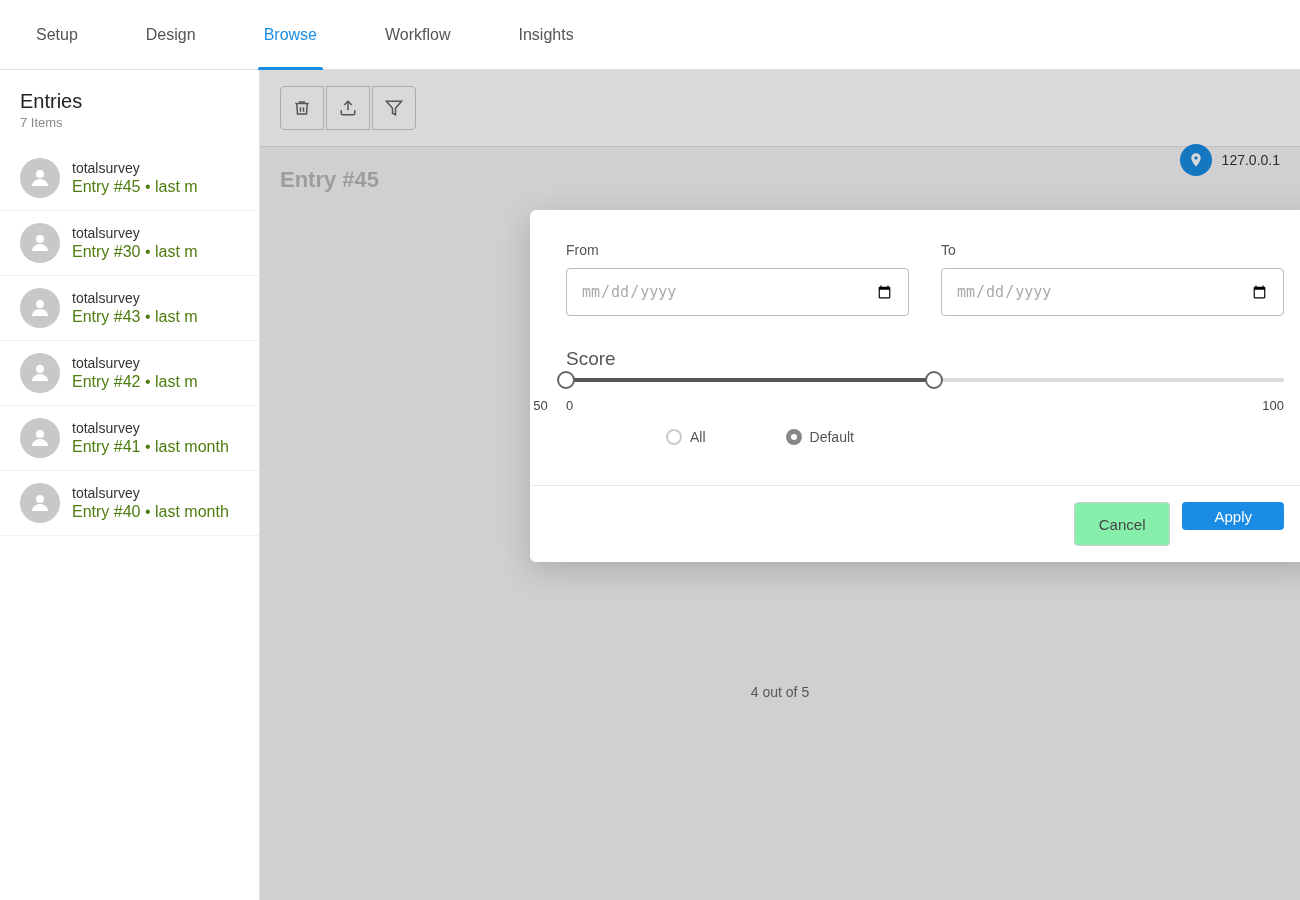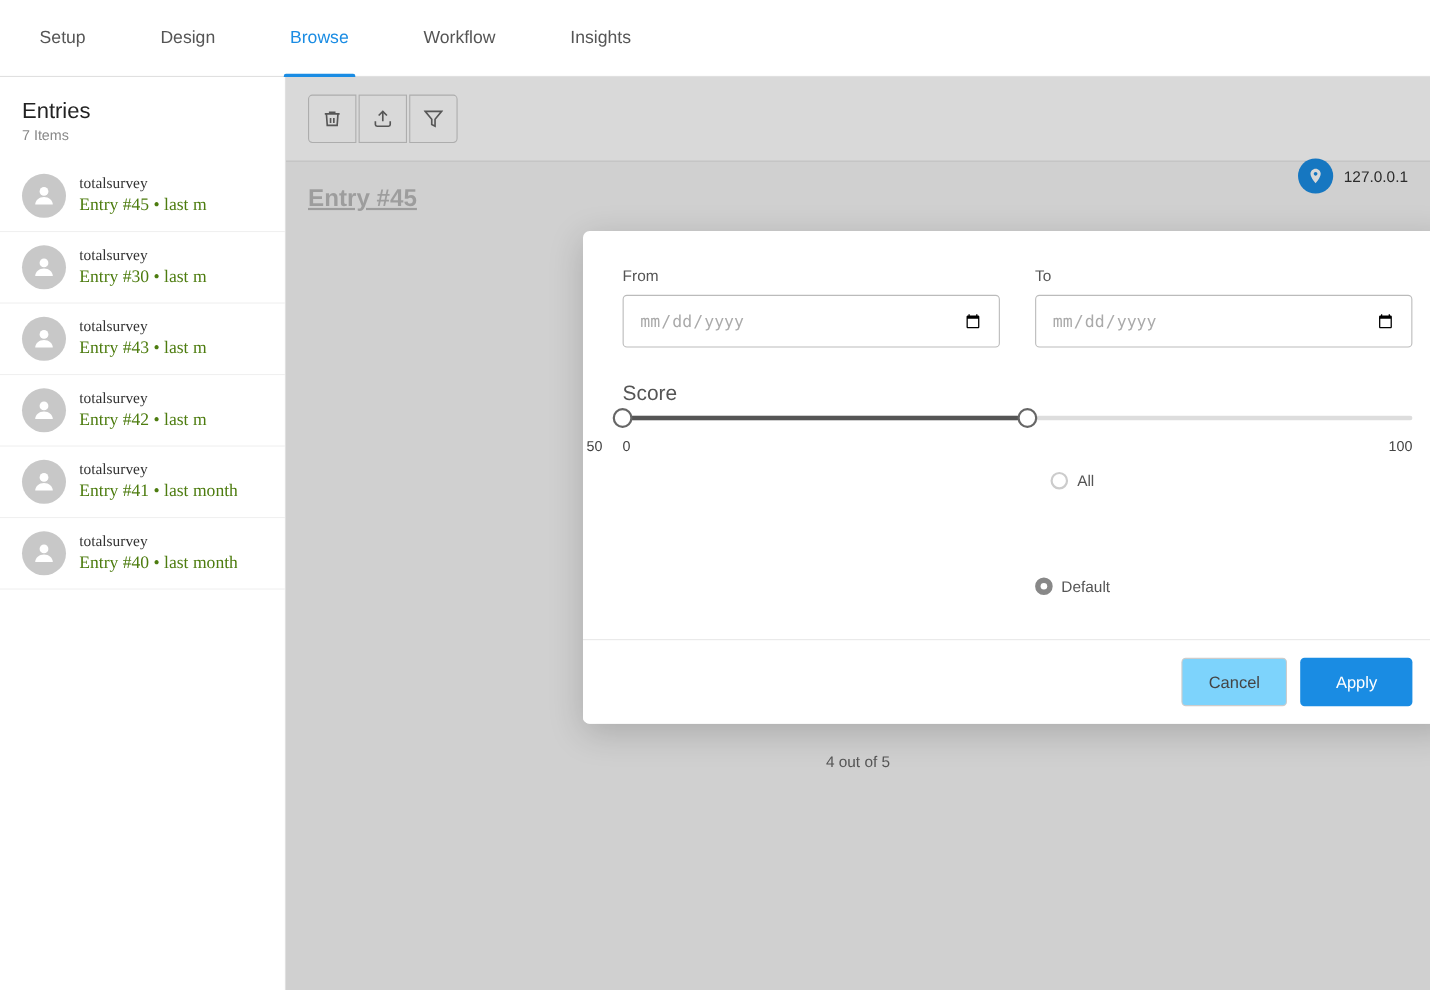--- a/index.html
+++ b/index.html
@@ -28,21 +28,21 @@
     .sidebar {
       width: 260px; background: #fff; border-right: 1px solid #e0e0e0;
       padding: 20px 0; flex-shrink: 0;
     }
     .sidebar-header { padding: 0 20px 16px; }
     .sidebar-title { font-size: 20px; font-weight: 400; color: #222; }
     .sidebar-subtitle { font-size: 13px; color: #888; margin-top: 2px; }
 
     .entry-item {
       display: flex; align-items: center; padding: 12px 20px; cursor: pointer;
-      gap: 12px; border-bottom: 1px solid #f0f0f0; font-family: Liberation Serif, serif;
+      gap: 12px; border-bottom: 1px solid #f0f0f0;
     }
     .avatar {
       width: 40px; height: 40px; border-radius: 50%; background: #c8c8c8;
       flex-shrink: 0; display: flex; align-items: center; justify-content: center;
     }
     .avatar svg { width: 24px; height: 24px; fill: #fff; }
     .entry-info { overflow: hidden; }
     .entry-name { font-size: 14px; font-weight: 500; color: #333; }
     .entry-meta { font-size: 16px; color: #4d7c0f; margin-top: 2px; white-space: nowrap; overflow: hidden; text-overflow: ellipsis; }
 
@@ -56,21 +56,21 @@
     }
     .tool-btn {
       width: 44px; height: 44px; border: 1px solid #ccc; background: #fff;
       cursor: pointer; display: flex; align-items: center; justify-content: center;
       font-size: 16px; color: #555;
     }
     .tool-btn:first-child { border-radius: 4px 0 0 4px; }
     .tool-btn:last-child { border-radius: 0 4px 4px 0; }
 
     
-    .entry-detail { padding: 20px; font-size: 22px; font-weight: 600; color: #333; opacity: 0.3; text-decoration: underline; }
+    .entry-detail { padding: 20px; font-size: 22px; font-weight: 600; color: #333; opacity: 0.3; }
 
     
     .ip-area {
       position: absolute; top: 74px; right: 20px;
       display: flex; align-items: center; gap: 10px;
     }
     .ip-icon {
       width: 32px; height: 32px; border-radius: 50%; background: #1a8ce3;
       display: flex; align-items: center; justify-content: center;
     }
@@ -140,40 +140,39 @@
     .slider-labels {
       display: flex; justify-content: space-between; align-items: center;
       padding: 0 0; font-size: 13px; color: #555; margin-top: 4px;
     }
     .slider-label-val { color: #444; font-size: 13px; }
 
     
     .radio-row {
       display: flex; align-items: center; gap: 80px;
       padding: 16px 0 0 100px;
-      flex-direction: column;
     }
     .radio-option { display: flex; align-items: center; gap: 8px; cursor: pointer; }
     .radio-dot {
       width: 16px; height: 16px; border-radius: 50%; border: 2px solid #ccc;
       background: #fff; display: flex; align-items: center; justify-content: center;
     }
     .radio-dot.selected { background: #888; border-color: #888; }
     .radio-dot.selected::after {
       content: ''; width: 6px; height: 6px; border-radius: 50%; background: #fff;
     }
     .radio-text { font-size: 14px; color: #555; }
 
     
     .btn-cancel {
       padding: 0 24px; height: 44px; border: 1.5px solid #ccc; border-radius: 4px;
-      background: #7dd3fc; font-size: 15px; color: #444; cursor: pointer;
+      background: #86efac; font-size: 15px; color: #444; cursor: pointer;
     }
     .btn-apply {
-      padding: 0 32px; height: 44px; border: none; border-radius: 4px;
+      padding: 0 32px; height: 28px; border: none; border-radius: 4px;
       background: #1a8ce3; font-size: 15px; color: #fff; cursor: pointer; font-weight: 500;
     }
   </style>
 </head>
 <body>
 
 <nav class="top-nav">
   <div class="nav-item">Setup</div>
   <div class="nav-item">Design</div>
   <div class="nav-item active">Browse</div>

